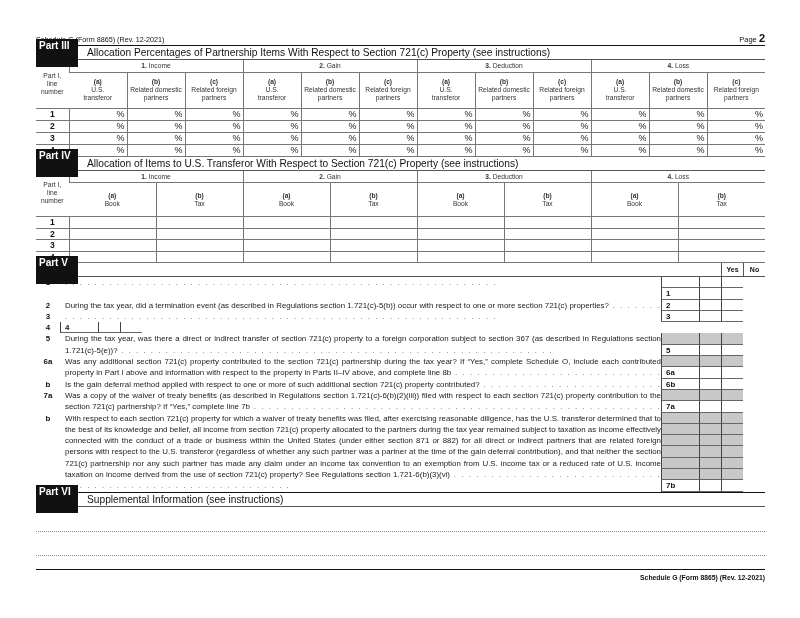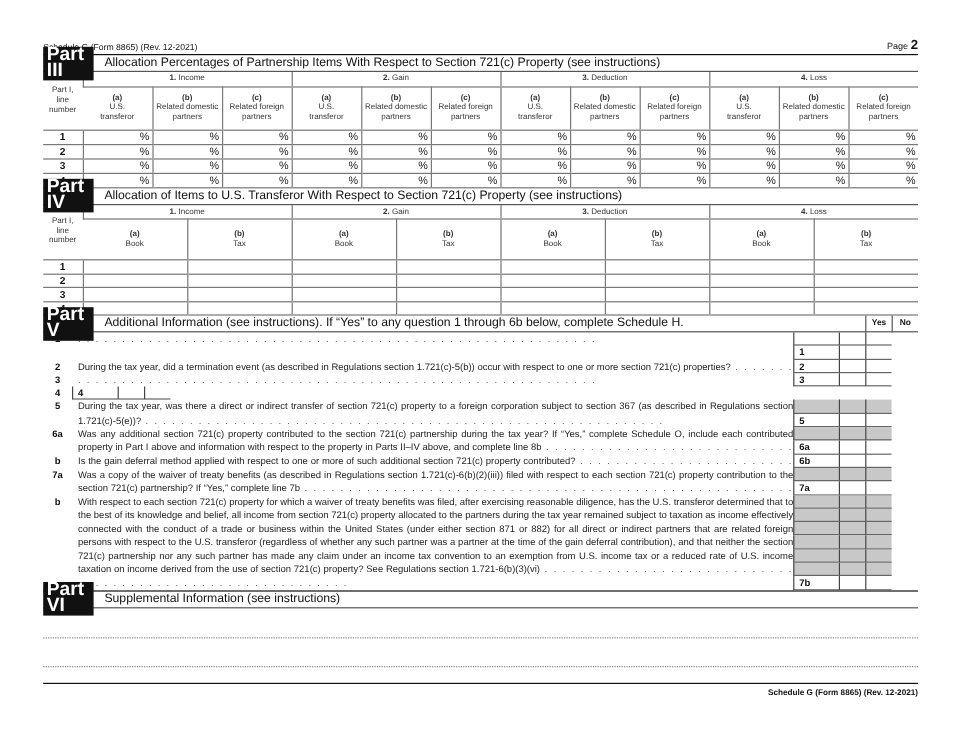--- a/index.html
+++ b/index.html
@@ -3,21 +3,21 @@
 <meta charset="utf-8">
 <style>
   * { box-sizing: border-box; margin: 0; padding: 0; }
   html, body { width: 800px; height: 618px; background: #ffffff; overflow: hidden; }
   body { font-family: "Liberation Sans", sans-serif; color: #111; position: relative; }
   .page { position: absolute; left: 36px; top: 30px; width: 729px; }
   .topline { display: flex; justify-content: space-between; align-items: flex-end; height: 16px; font-size: 7.2px; border-bottom: 1.5px solid #111; padding-bottom: 1px; }
   .topline .pg { font-size: 7.5px; margin-top: 16px; }
   .topline .pg b { font-size: 11px; }
   .parthdr { display: flex; align-items: center; height: 14px; border-bottom: 1px solid #555; }
-  .parthdr .tag { background: #111; color: #fff; font-weight: bold; font-size: 16px; padding: 0 3px; height: 28px; line-height: 13px; width: 42px; }
+  .parthdr .tag { background: #111; color: #fff; font-weight: bold; font-size: 10px; padding: 0 3px; height: 28px; line-height: 13px; width: 42px; }
   .parthdr .title { font-size: 10.2px; margin-left: 9px; white-space: nowrap; }
   .parthdr .title b { font-weight: normal; }
   table { border-collapse: collapse; width: 729px; table-layout: fixed; }
   td, th { font-weight: normal; }
   .t3 td, .t4 td { border-left: 1px solid #777; border-bottom: 1px solid #777; font-size: 6.7px; text-align: center; color: #333; }
   .t3 td:first-child, .t4 td:first-child { border-left: none; }
   .grp { height: 12px; }
   .grp b { font-weight: bold; }
   .sub { height: 36px; line-height: 8px; vertical-align: middle; }
   .lnlab { color: #444; line-height: 8px; }
@@ -227,21 +227,20 @@
           <td></td>
           <td></td>
           <td></td>
           <td></td>
         </tr>
       </tbody>
   </table>
 
   <div class="parthdr p5">
     <span class="tag">Part V</span>
-    <span class="title"><b>Additional Information</b><span> (see instructions). If “Yes” to any question 1 through 6b below, complete Schedule H.</span></span>
     <div class="yn">
       <span>Yes</span>
       <span>No</span>
     </div>
   </div>
   <div id="p5-body" class="endrule">
       <div class="q">
         <span class="num">1</span>
         <span class="txt" style="height:22.6px;overflow:hidden"><span class="dots"></span></span>
         <span class="box">

